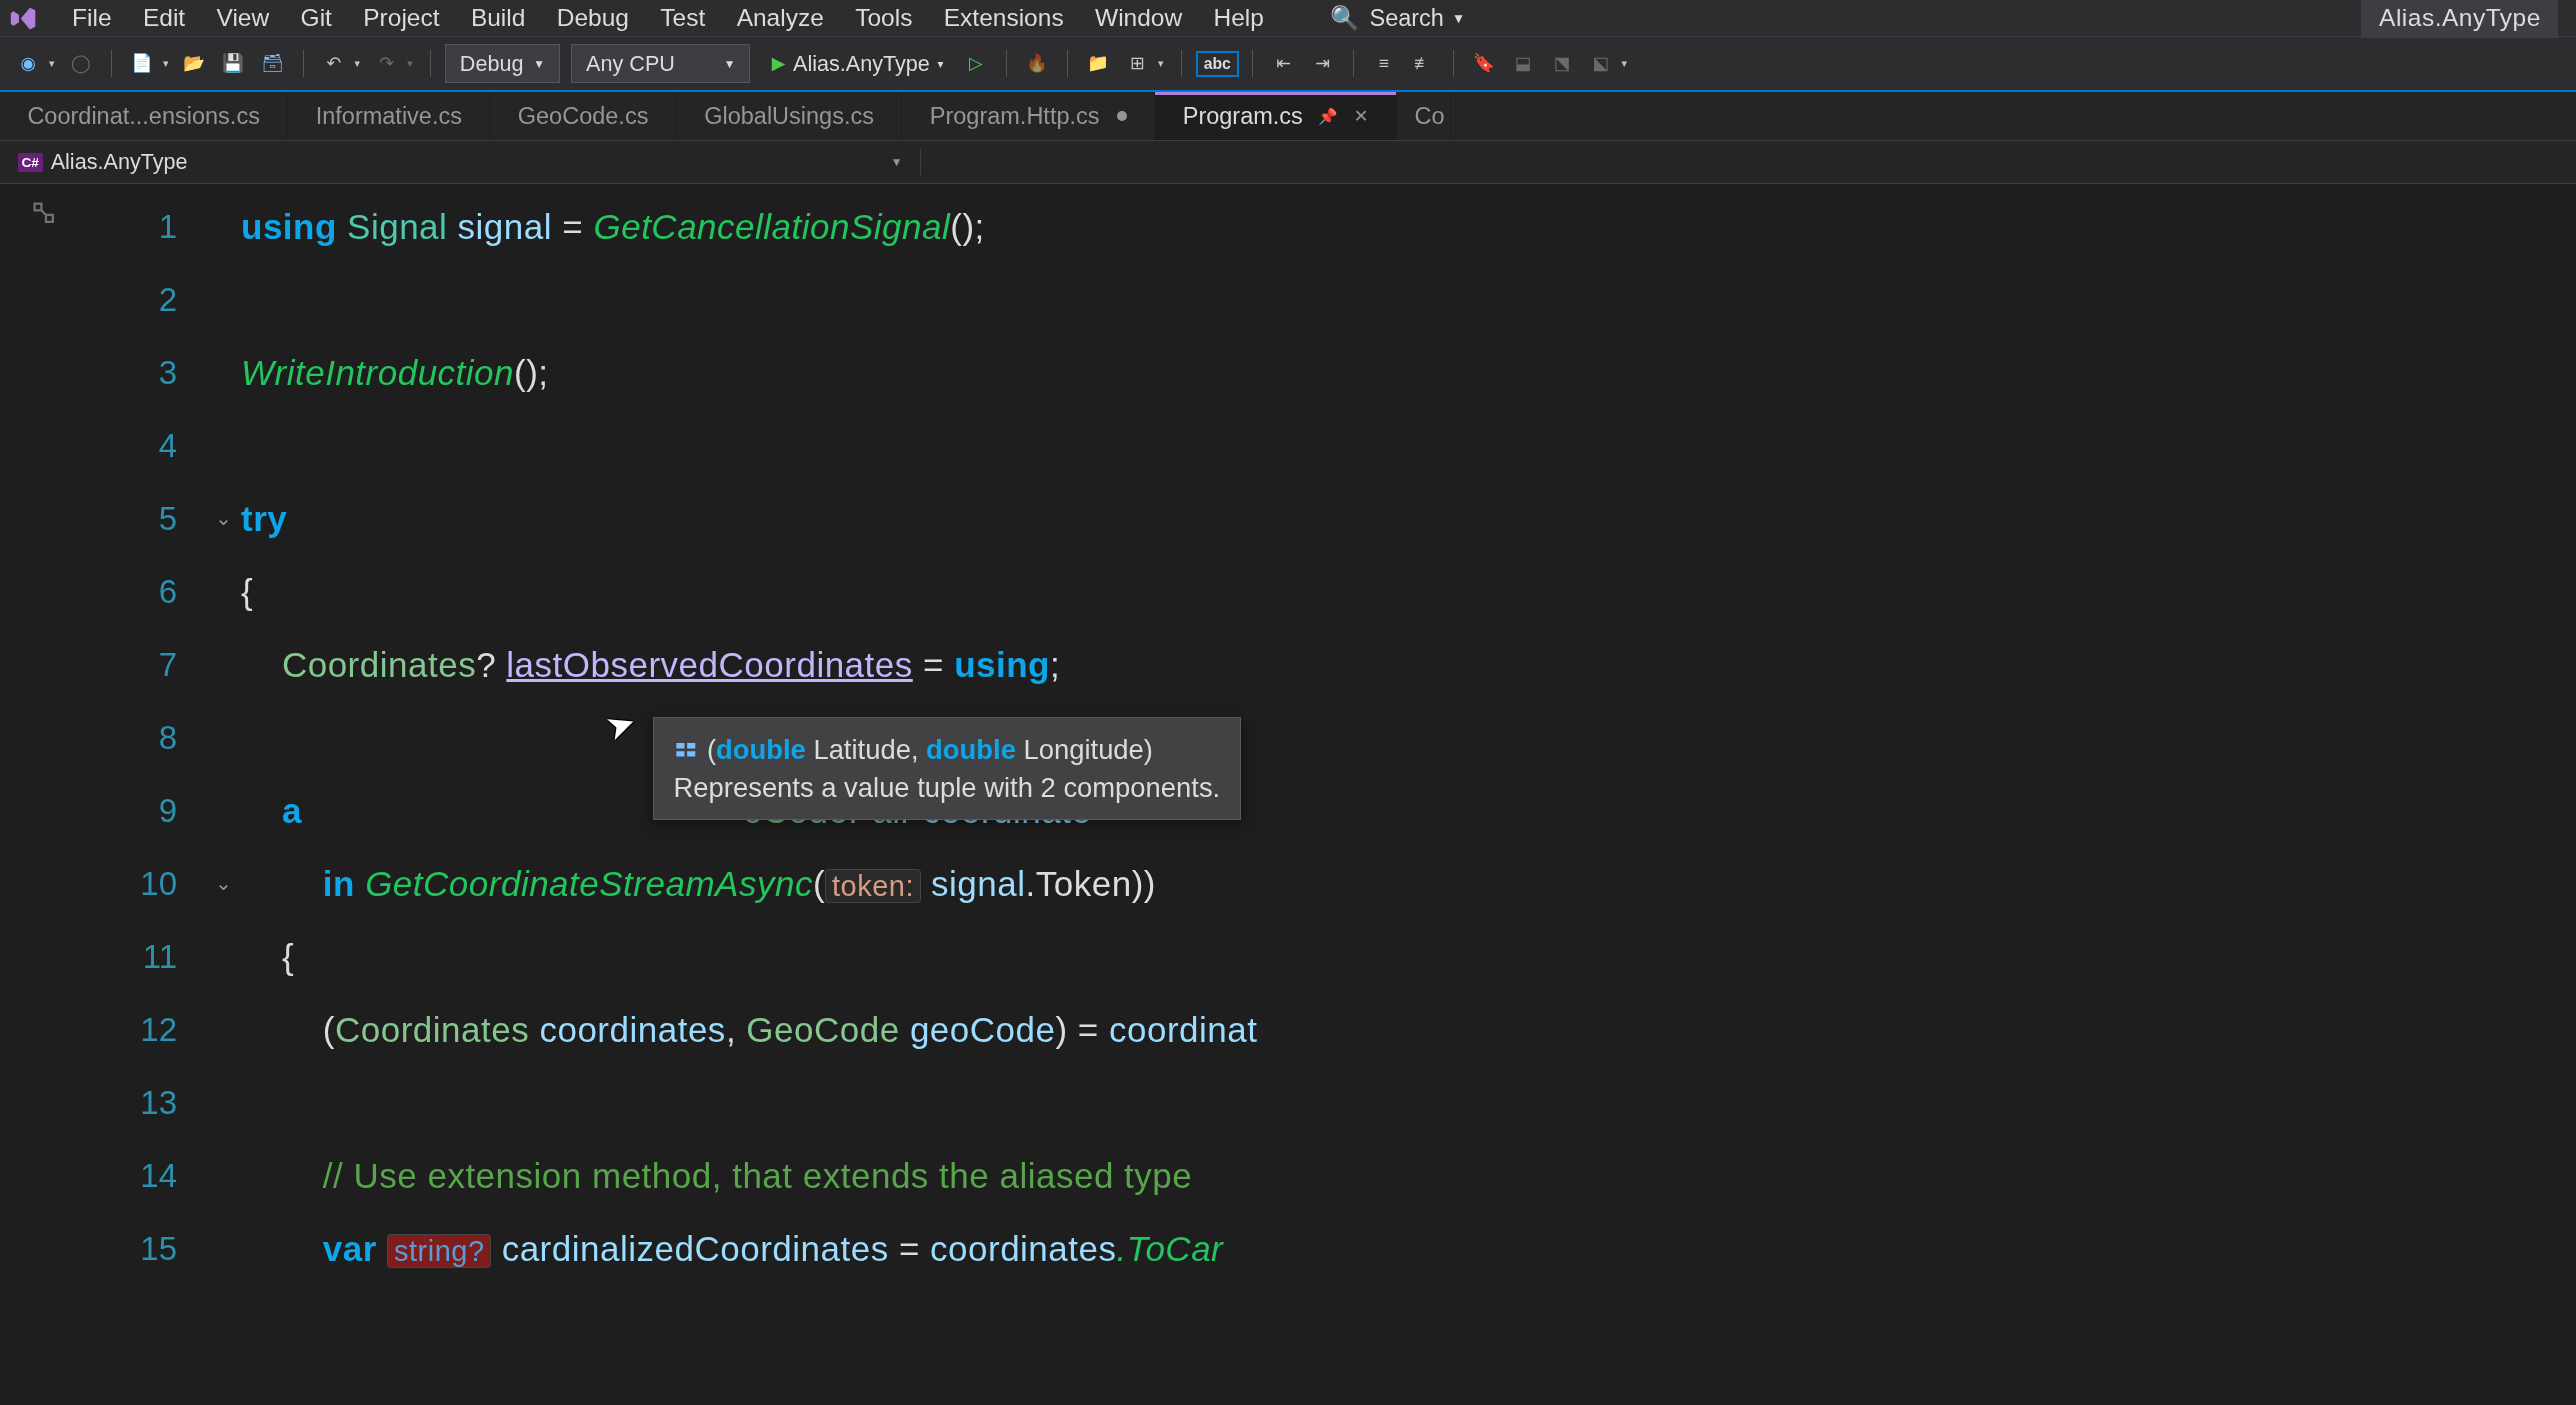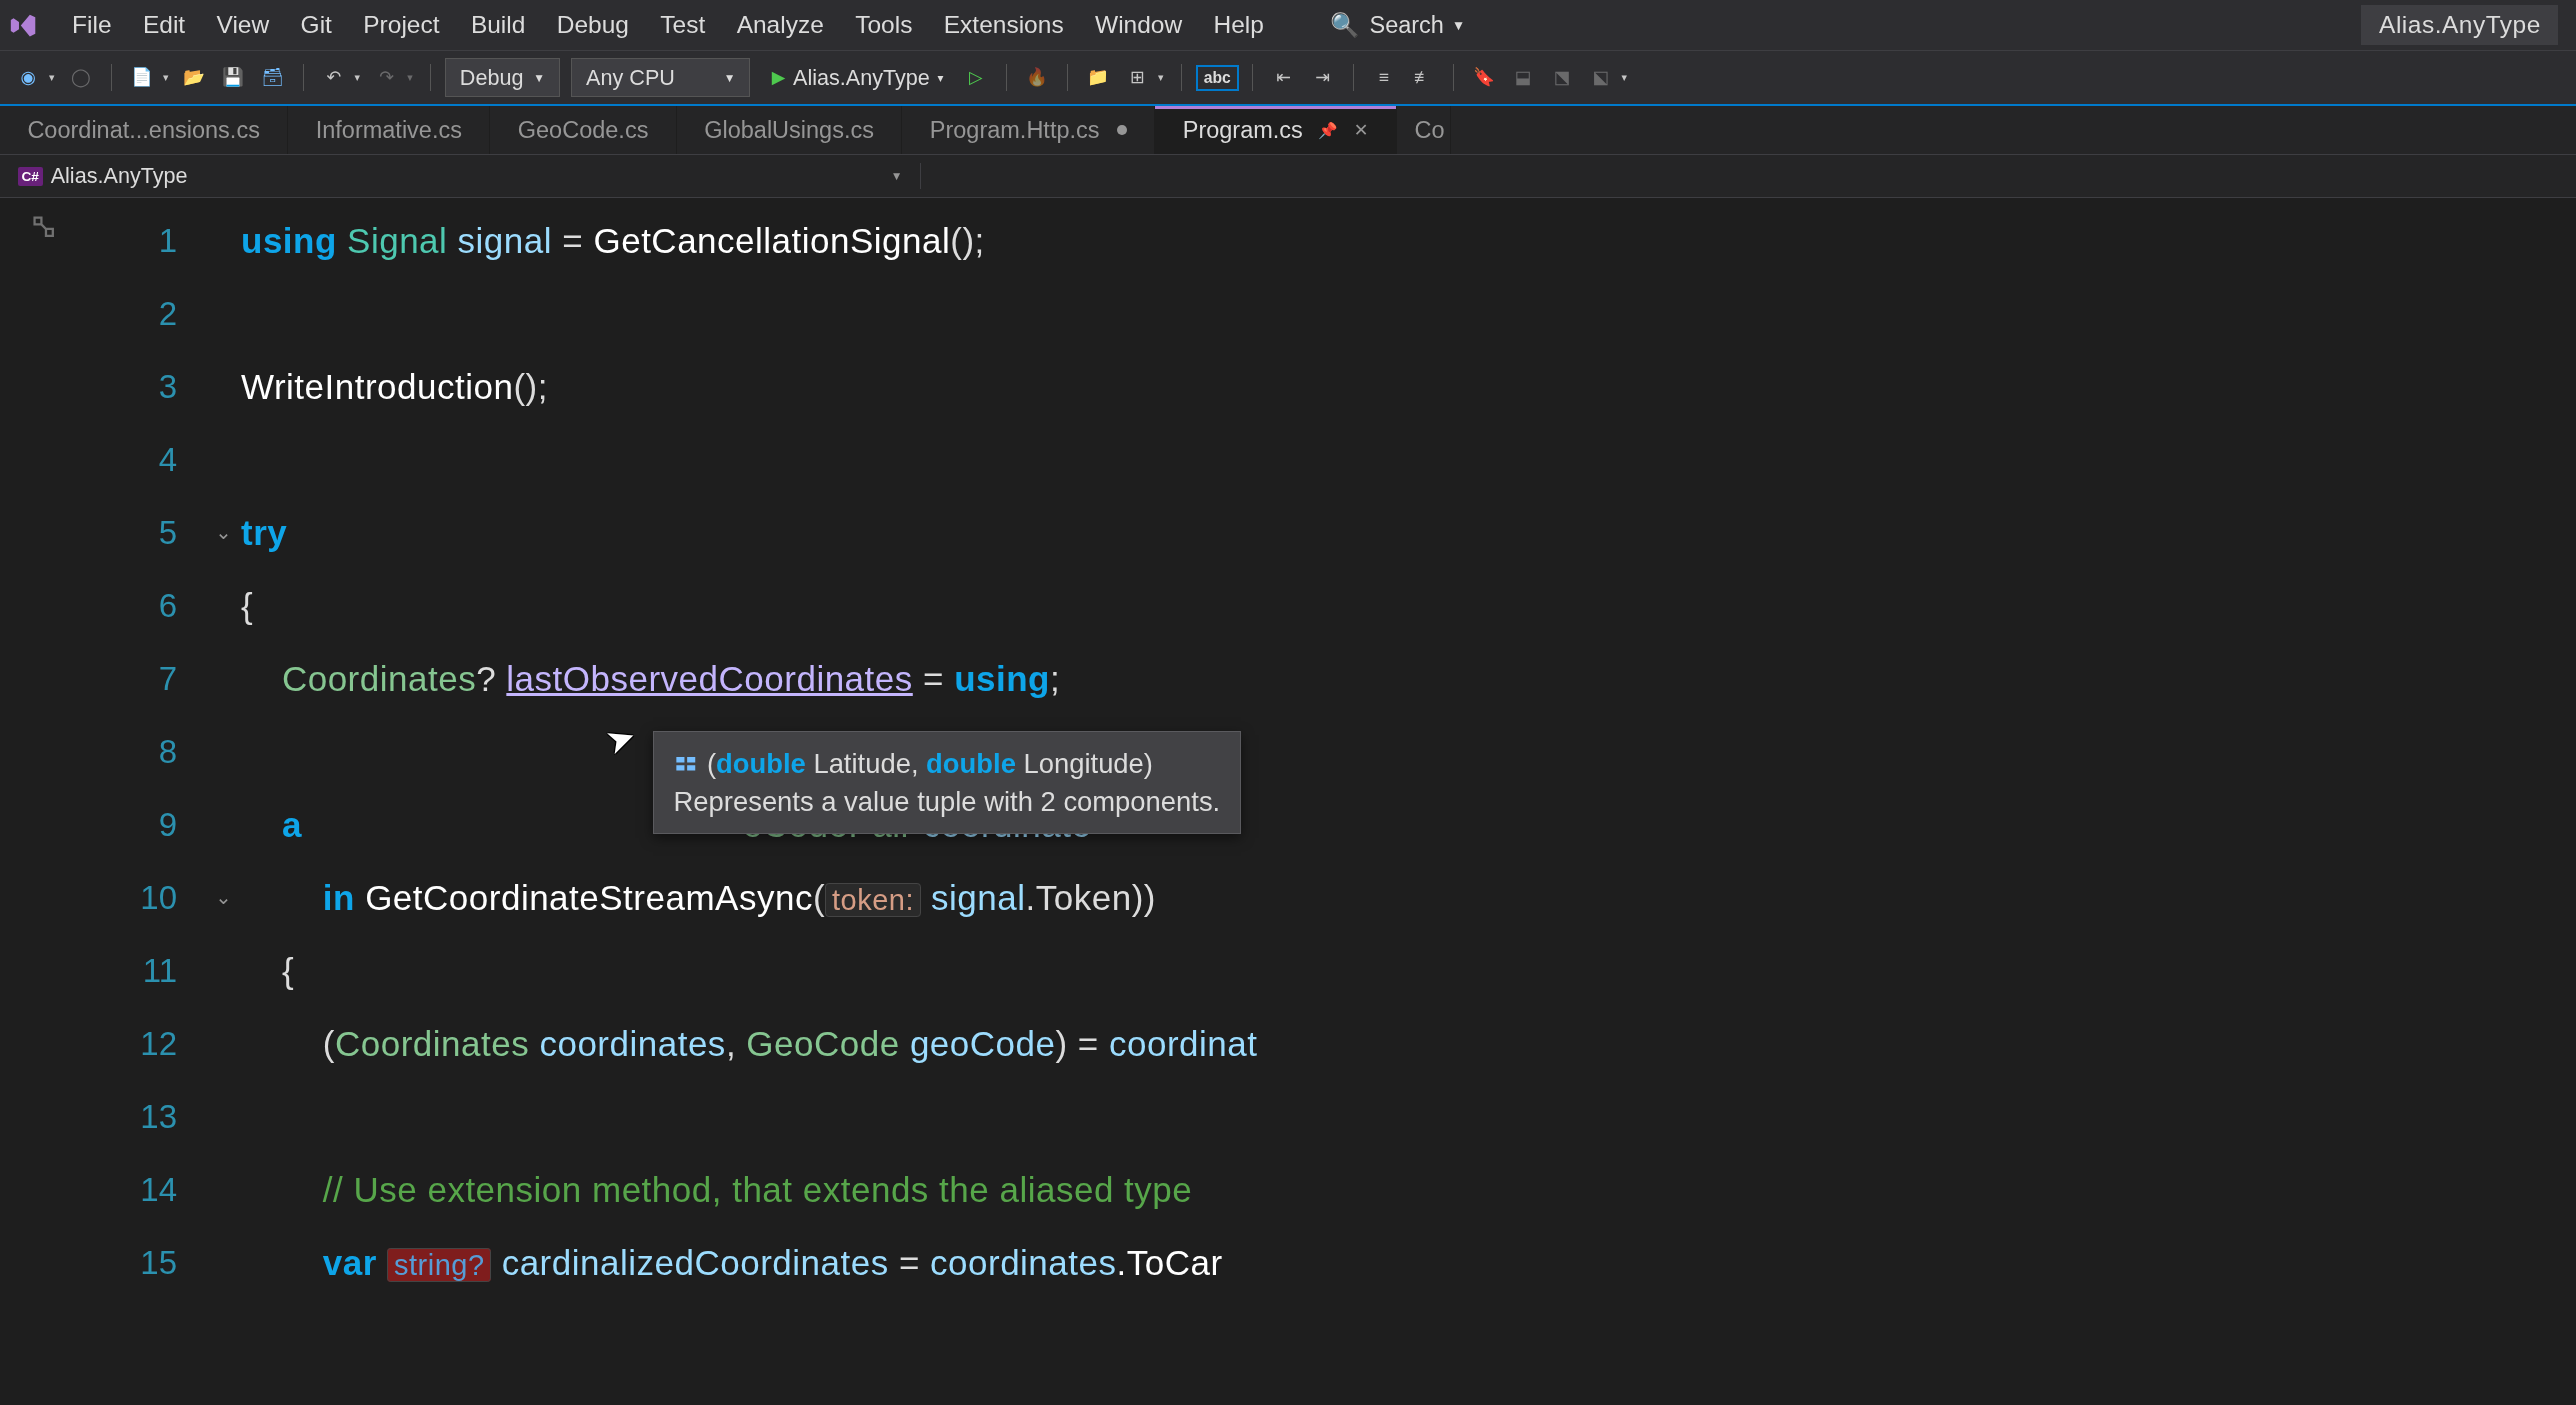--- a/index.html
+++ b/index.html
@@ -11,21 +11,21 @@
   body {
     background: #1e1e1e;
     color: #dcdcdc;
     overflow: hidden;
     width: 2576px;
     height: 1405px;
   }
   
   
   .menu-bar {
-    height: 51px;
+    height: 37px;
     background: #2d2d30;
     display: flex;
     align-items: center;
     padding: 0 7.8px;
     border-bottom: 1px solid #3e3e42;
   }
   .logo {
     width: 31px;
     height: 31px;
     margin-right: 17.6px;
@@ -282,21 +282,21 @@
     font-size: 35px;
     letter-spacing: 0.5px;
   }
   
   
   .kw { color: #0ea5e9; font-weight: bold; }
   .type { color: #4ec9b0; }
   .type2 { color: #86c691; }
   .var { color: #9cdcfe; }
   .var-u { color: #c4b5fd; text-decoration: underline; }
-  .method { color: #ffffff; }
+  .method { color: #22c55e; font-style: italic; }
   .punc { color: #dcdcdc; }
   .comment { color: #57a64a; }
   .param-name { color: #9a9a9a; background: #2a2a2a; border: 1px solid #444; padding: 0 5.9px; border-radius: 3.9px; font-size: 29px; }
   .param-kw { color: #569cd6; background: #7f1d1d; border: 1px solid #444; padding: 0 5.9px; border-radius: 3.9px; font-size: 29px; }
   
   
   .tooltip {
     position: absolute;
     top: 533px;
     left: 653px;

